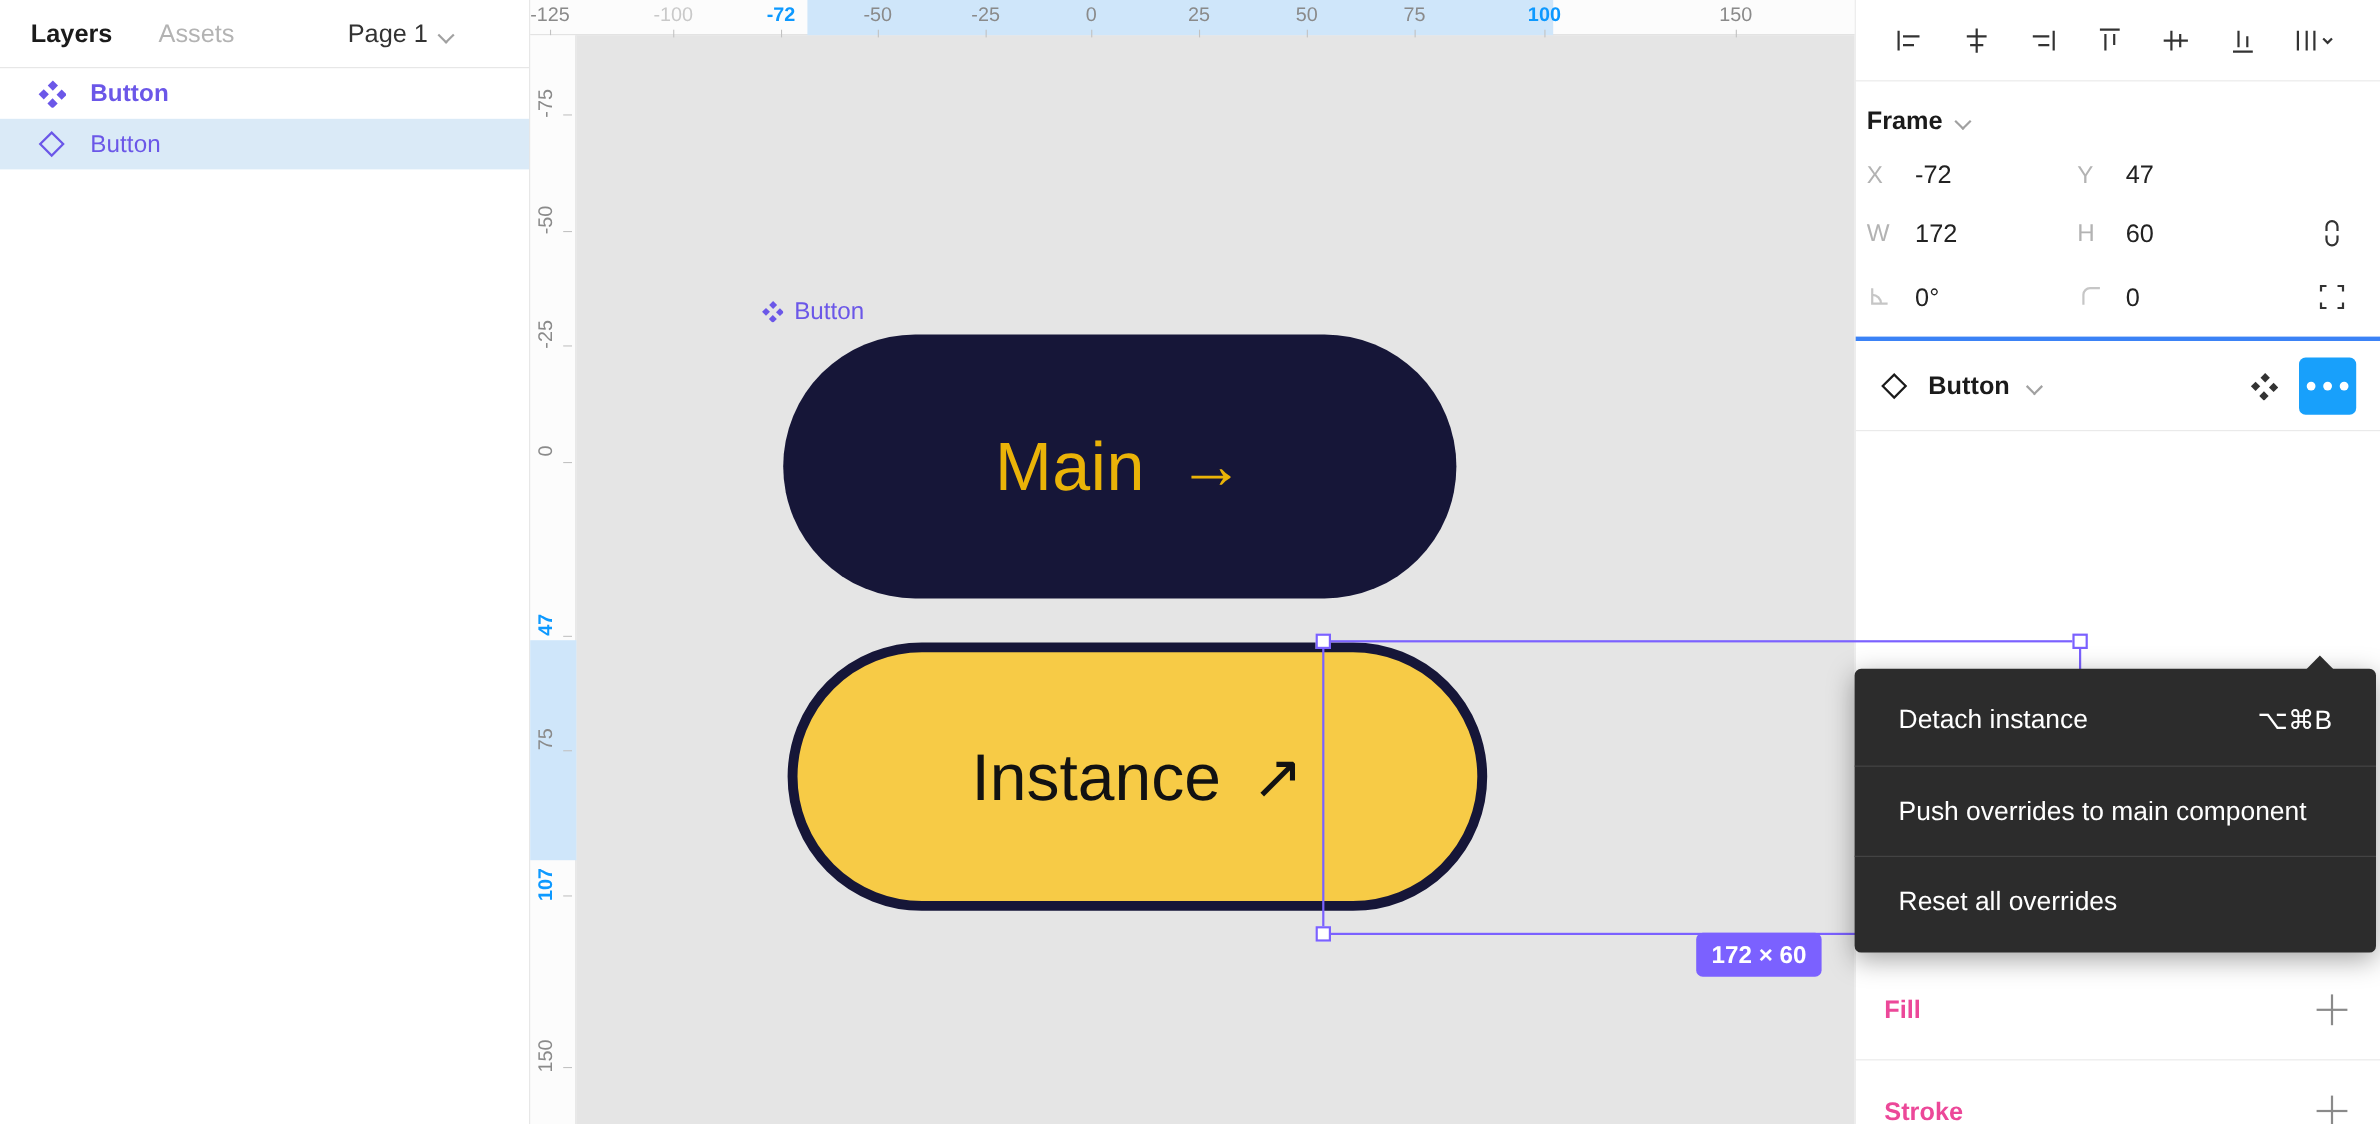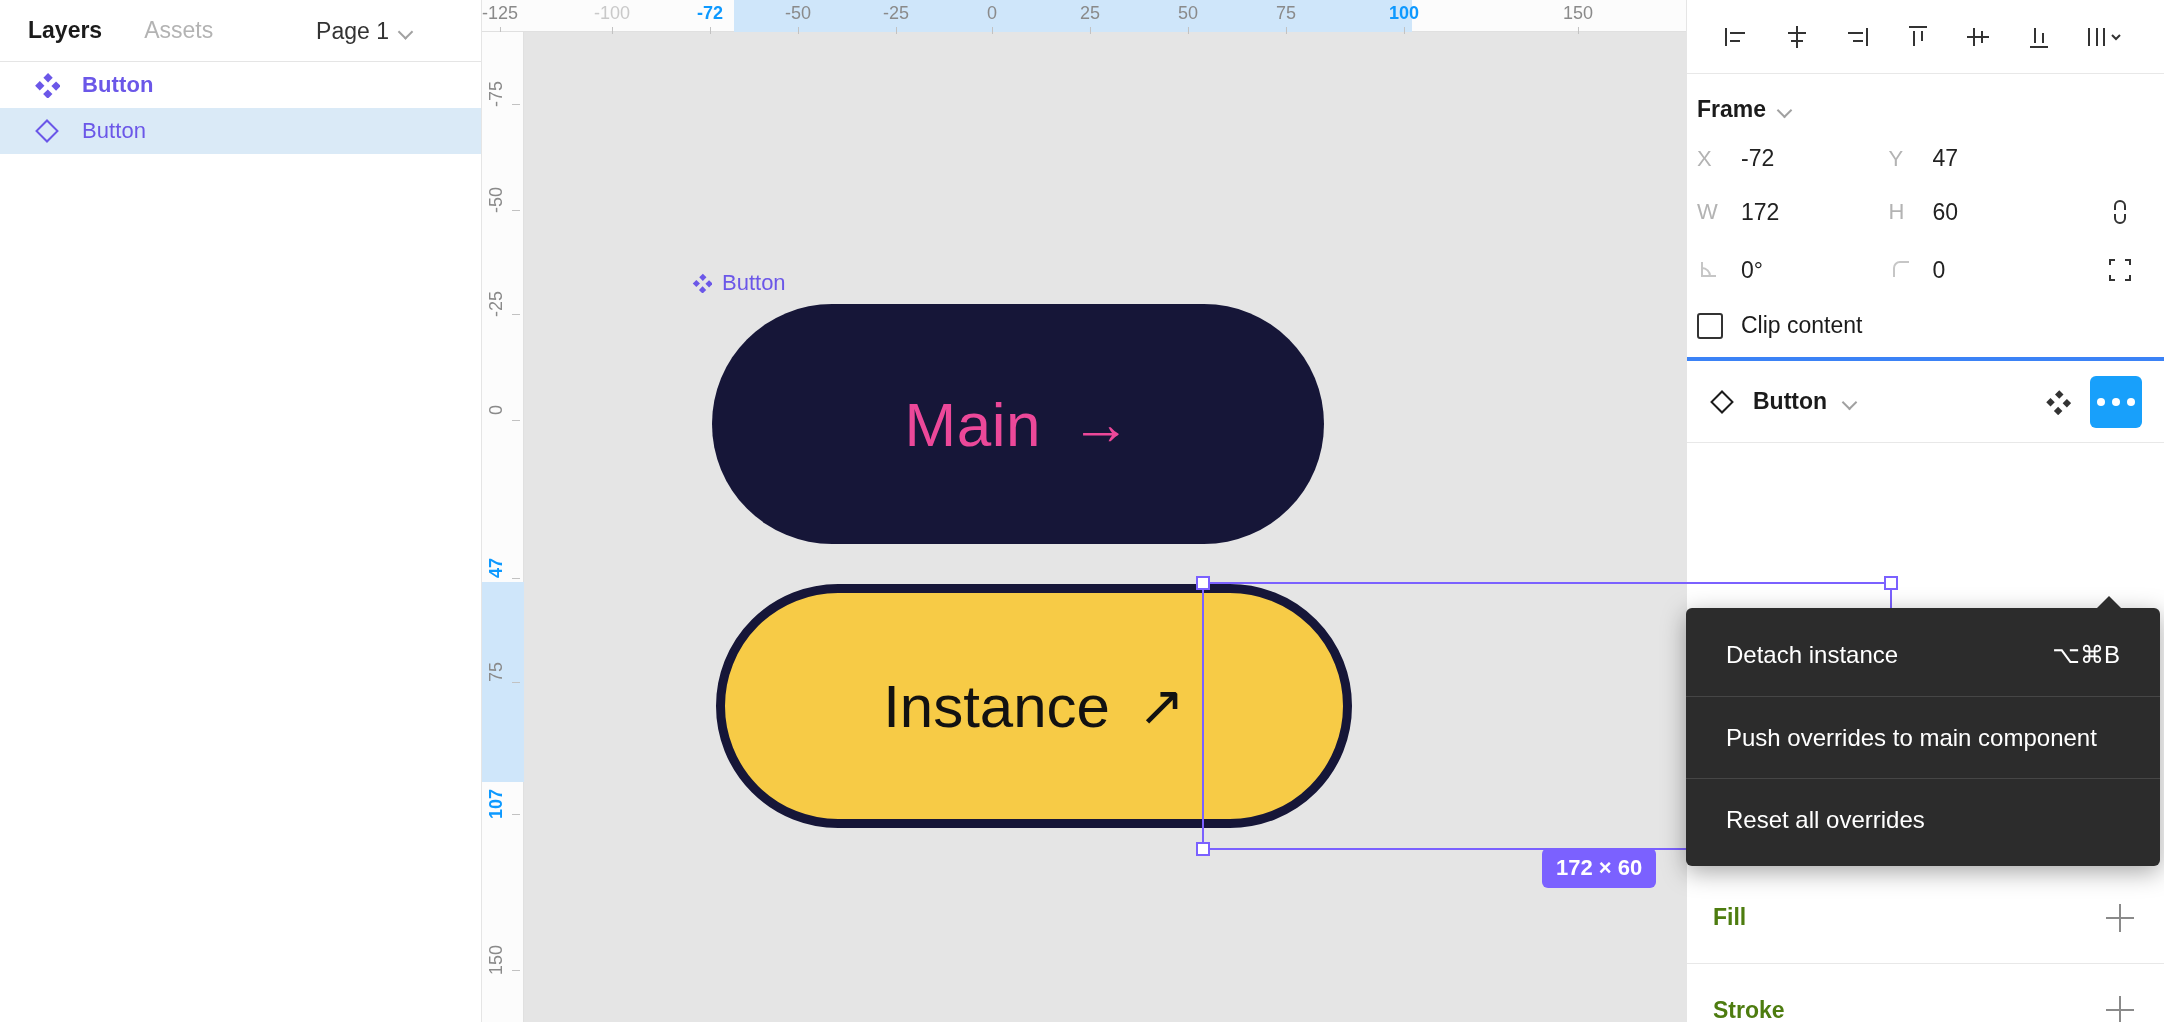--- a/index.html
+++ b/index.html
@@ -124,21 +124,21 @@
 
   .btn-main {
     position: absolute; left: 188px; top: 272px;
     width: 612px; height: 240px;
     background: #161638;
     border-radius: 120px;
     display: flex; align-items: center; justify-content: center;
     cursor: pointer;
   }
   .btn-main .txt {
-    font-size: 62px; color: #ec4899;
+    font-size: 62px; color: #eab308;
     letter-spacing: .5px;
     display: flex; align-items: center; gap: 30px;
     font-family: "Liberation Sans", sans-serif;
   }
   .btn-main .arrow { font-size: 60px; line-height: 1; }
 
   .btn-inst {
     position: absolute; left: 192px; top: 552px;
     width: 636px; height: 244px;
     background: #f7cb46;
@@ -297,21 +297,21 @@
 
   .fill-section {
     position: absolute; left: 0; right: 0;
     padding: 0 26px;
     display: flex; align-items: center; justify-content: space-between;
     height: 92px;
     border-bottom: 1px solid #e8e8e8;
   }
   .fill-section.fill { top: 872px; }
   .fill-section.stroke { top: 964px; border-bottom: none; }
-  .sec-label { font-size: 23px; color: #4d7c0f; font-weight: bold; }
+  .sec-label { font-size: 23px; color: #ec4899; font-weight: bold; }
   .plus-btn { width: 36px; height: 36px; cursor: pointer; position: relative; }
   .plus-btn::before, .plus-btn::after {
     content: ""; position: absolute; background: #8a8a8a;
   }
   .plus-btn::before { left: 50%; top: 4px; width: 2px; height: 28px; transform: translateX(-50%); }
   .plus-btn::after { top: 50%; left: 4px; height: 2px; width: 28px; transform: translateY(-50%); }
 </style>
 </head>
 <body>
 
@@ -557,24 +557,20 @@
               <g stroke="#333" stroke-width="2" fill="none">
             <path d="M4 9 V4 H9"></path>
                 <path d="M19 4 H24 V9"></path>
             <path d="M24 19 V24 H19"></path>
                 <path d="M9 24 H4 V19"></path>
               </g>
             </svg>
         </div>
       </div>
 
-      <div class="clip-row">
-        <span class="checkbox"></span>
-        <span class="clip-label">Clip content</span>
-      </div>
     </div>
 
     <div class="comp-section">
       <span class="icon-inst">
         <svg viewBox="0 0 26 26" width="26" height="26">
           <rect x="5.6" y="5.6" width="14.8" height="14.8" transform="rotate(45 13 13)" fill="none" stroke="#1b1b1b" stroke-width="2"></rect>
         </svg>
       </span>
       <span class="comp-name">Button</span>
       <span class="chev" style="margin-left:16px"></span>

